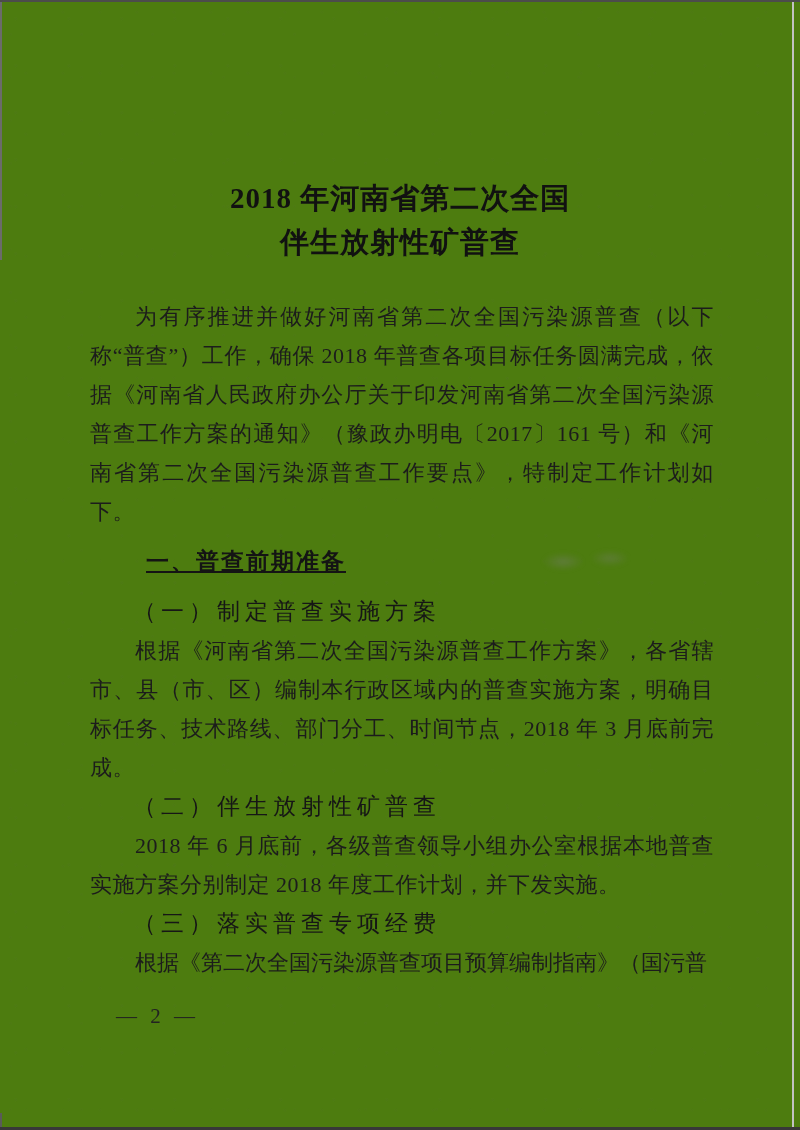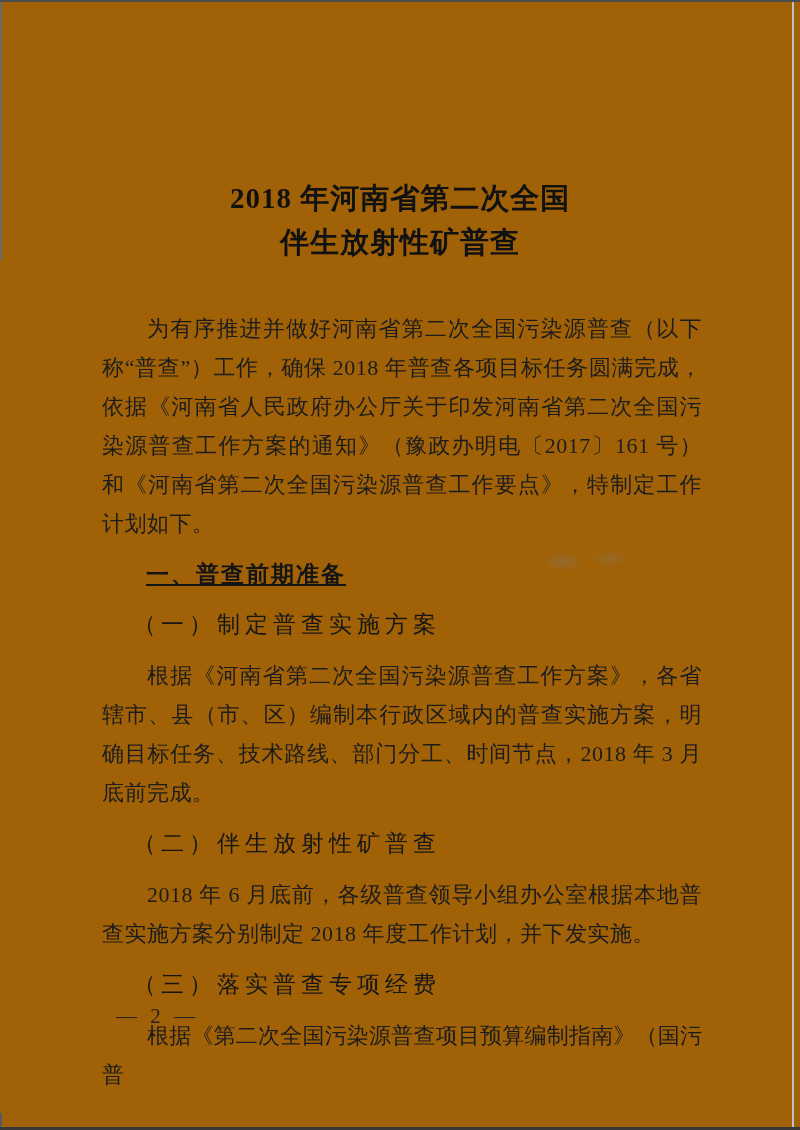--- a/index.html
+++ b/index.html
@@ -1,20 +1,20 @@
 <!DOCTYPE html>
 <html><head>
 <meta charset="utf-8">
 <style>
   html,body { margin:0; padding:0; background:#e9e9e9; }
   .doc-page {
     position:relative;
     width:800px; height:1130px;
     margin:0 auto;
-    background:#a16207;
+    background:#4d7c0f;
     overflow:hidden;
     font-family:"Liberation Serif","DejaVu Serif",serif;
     color:#1c1c1c;
   }
   
   .doc-page::before{
     content:""; position:absolute; inset:0; pointer-events:none;
     background-image:
       radial-gradient(circle at 30% 40%, rgba(90,90,90,.05) 0 1px, transparent 2px),
       radial-gradient(circle at 70% 20%, rgba(90,90,90,.04) 0 1px, transparent 2px),
@@ -32,21 +32,21 @@
   .title-line {
     font-size:29px; line-height:44px; font-weight:bold; color:#111;
     letter-spacing:1px;
   }
 
   .content {
     position:absolute; left:90px; top:297px; width:624px;
     font-size:22px; line-height:39px; letter-spacing:0.5px;
     text-align:justify;
   }
-  .content p { margin:12px; text-indent:45px; }
+  .content p { margin:0; text-indent:45px; }
   .content p.tight { letter-spacing:0; }
   .h-section {
     margin:11px; padding-left:45px;
     font-family:"Liberation Sans","DejaVu Sans",sans-serif;
     font-size:23px; line-height:39px; font-weight:bold; color:#141414;
     letter-spacing:2px; text-align:left;text-decoration:underline;
   }
   .h-sub {
     margin:0; padding-left:43px;
     font-size:23px; line-height:39px; font-weight:normal; color:#161616;

